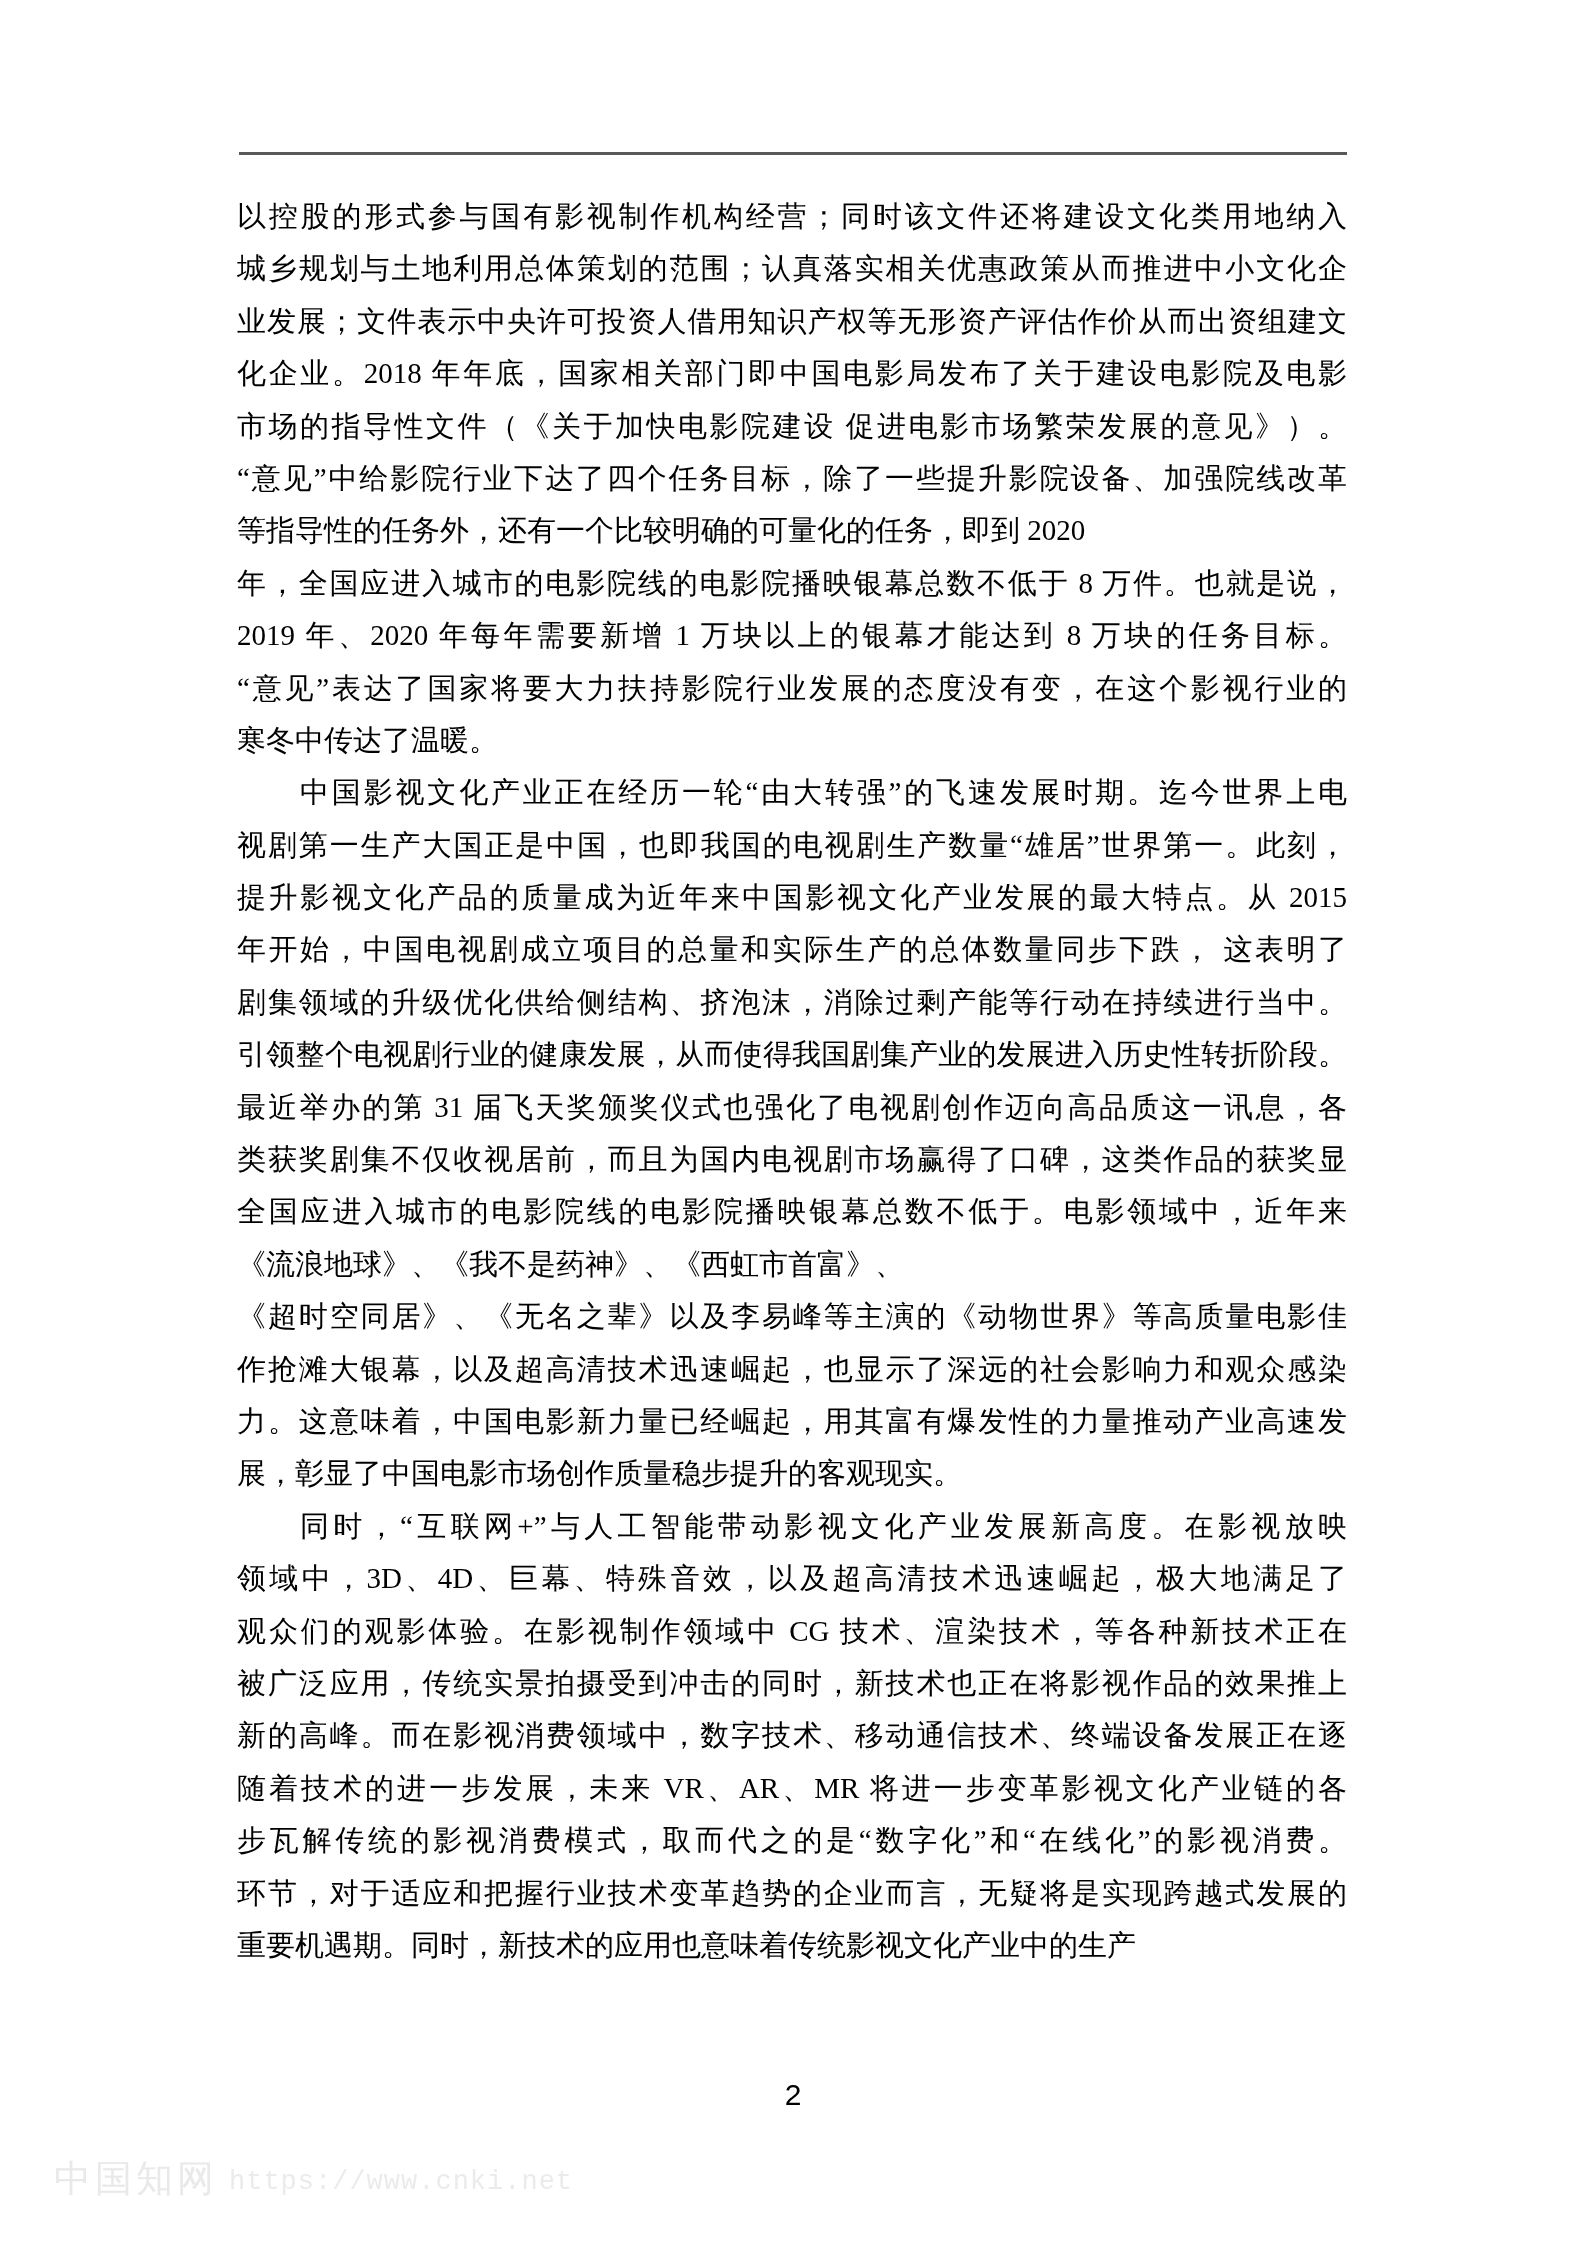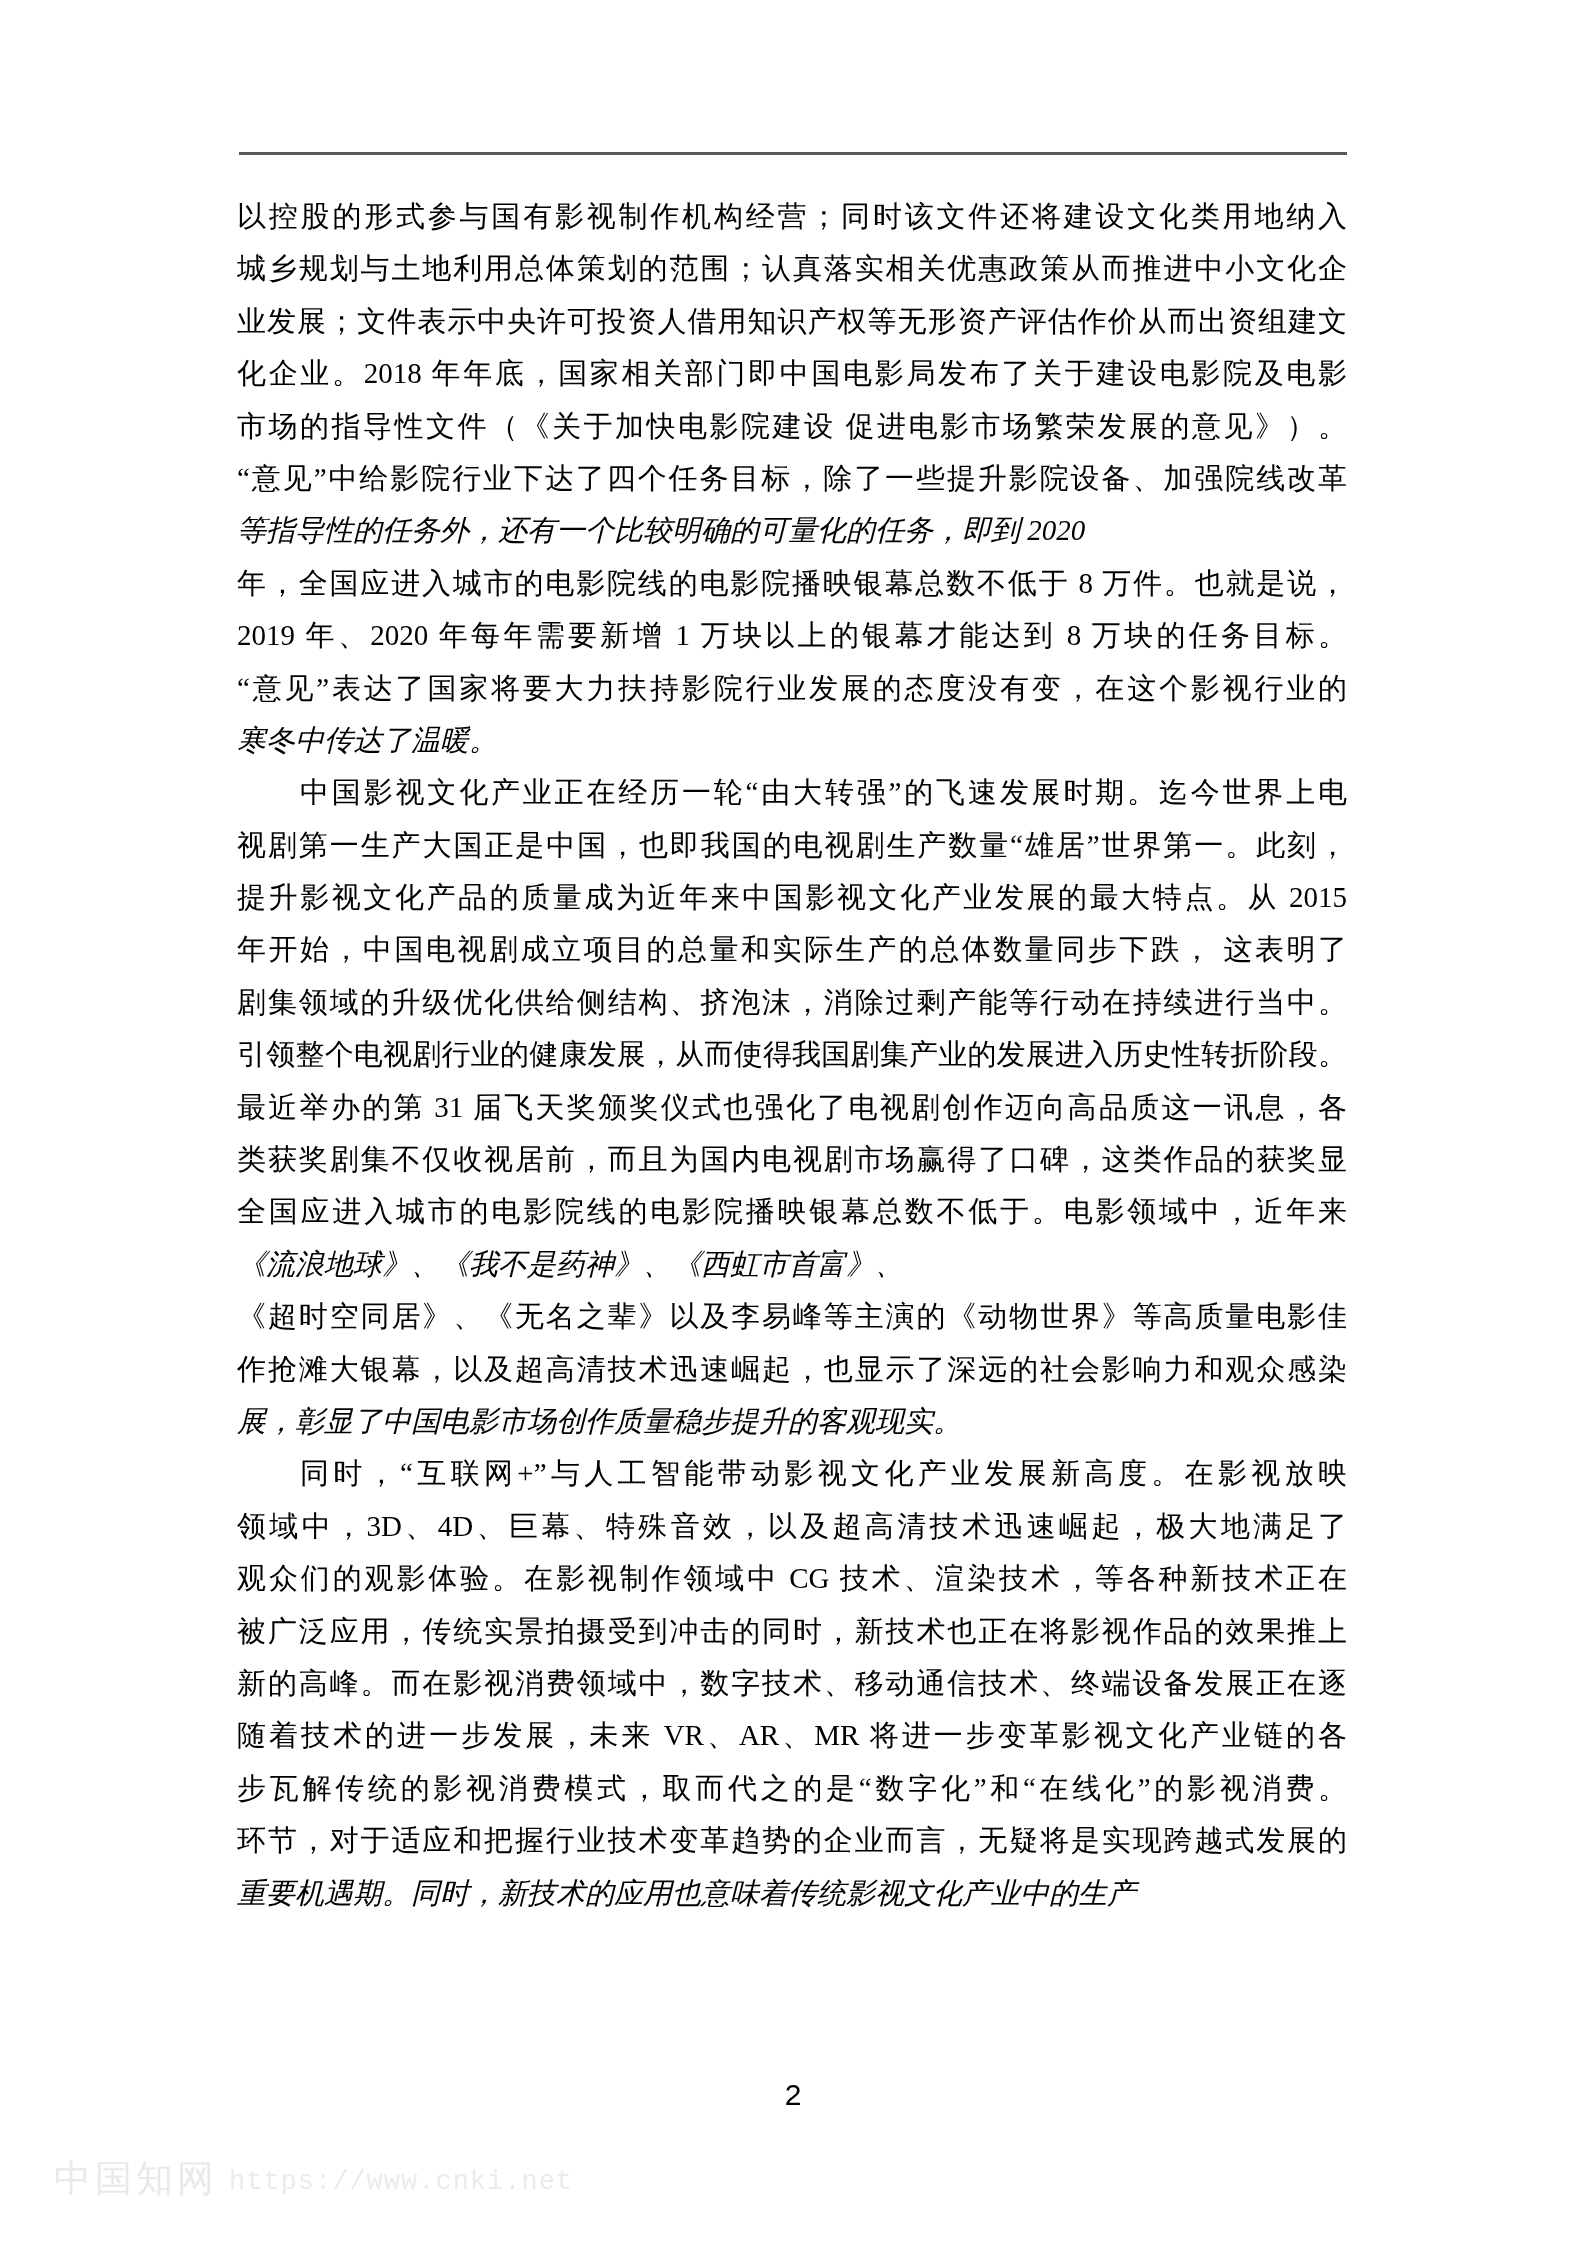--- a/index.html
+++ b/index.html
@@ -36,21 +36,20 @@
     height: 52.4px;
     text-align: justify;
     text-align-last: justify;
     overflow: hidden;
     white-space: pre-wrap;
     color: #000000;
   }
   .line.short {
     text-align: left;
     text-align-last: left;
-    font-style: italic;
   }
   .line.indent {
     text-indent: 63px;
   }
   .page-number {
     position: absolute;
     left: 0;
     top: 2078px;
     width: 1586px;
     text-align: center;
@@ -111,20 +110,21 @@
       <div class="line full">提升影视文化产品的质量成为近年来中国影视文化产业发展的最大特点。从 2015</div>
       <div class="line full">年开始，中国电视剧成立项目的总量和实际生产的总体数量同步下跌， 这表明了</div>
       <div class="line full">剧集领域的升级优化供给侧结构、挤泡沫，消除过剩产能等行动在持续进行当中。</div>
       <div class="line full">引领整个电视剧行业的健康发展，从而使得我国剧集产业的发展进入历史性转折阶段。</div>
       <div class="line full">最近举办的第 31 届飞天奖颁奖仪式也强化了电视剧创作迈向高品质这一讯息，各</div>
       <div class="line full">类获奖剧集不仅收视居前，而且为国内电视剧市场赢得了口碑，这类作品的获奖显</div>
       <div class="line full">全国应进入城市的电影院线的电影院播映银幕总数不低于。电影领域中，近年来</div>
       <div class="line short">《流浪地球》、《我不是药神》、《西虹市首富》、</div>
       <div class="line full">《超时空同居》、《无名之辈》以及李易峰等主演的《动物世界》等高质量电影佳</div>
       <div class="line full">作抢滩大银幕，以及超高清技术迅速崛起，也显示了深远的社会影响力和观众感染</div>
+      <div class="line full">力。这意味着，中国电影新力量已经崛起，用其富有爆发性的力量推动产业高速发</div>
       <div class="line short">展，彰显了中国电影市场创作质量稳步提升的客观现实。</div>
       <div class="line full indent">同时，“互联网+”与人工智能带动影视文化产业发展新高度。在影视放映</div>
       <div class="line full">领域中，3D、4D、巨幕、特殊音效，以及超高清技术迅速崛起，极大地满足了</div>
       <div class="line full">观众们的观影体验。在影视制作领域中 CG 技术、渲染技术，等各种新技术正在</div>
       <div class="line full">被广泛应用，传统实景拍摄受到冲击的同时，新技术也正在将影视作品的效果推上</div>
       <div class="line full">新的高峰。而在影视消费领域中，数字技术、移动通信技术、终端设备发展正在逐</div>
       <div class="line full">随着技术的进一步发展，未来 VR、AR、MR 将进一步变革影视文化产业链的各</div>
       <div class="line full">步瓦解传统的影视消费模式，取而代之的是“数字化”和“在线化”的影视消费。</div>
       <div class="line full">环节，对于适应和把握行业技术变革趋势的企业而言，无疑将是实现跨越式发展的</div>
       <div class="line short">重要机遇期。同时，新技术的应用也意味着传统影视文化产业中的生产</div>

